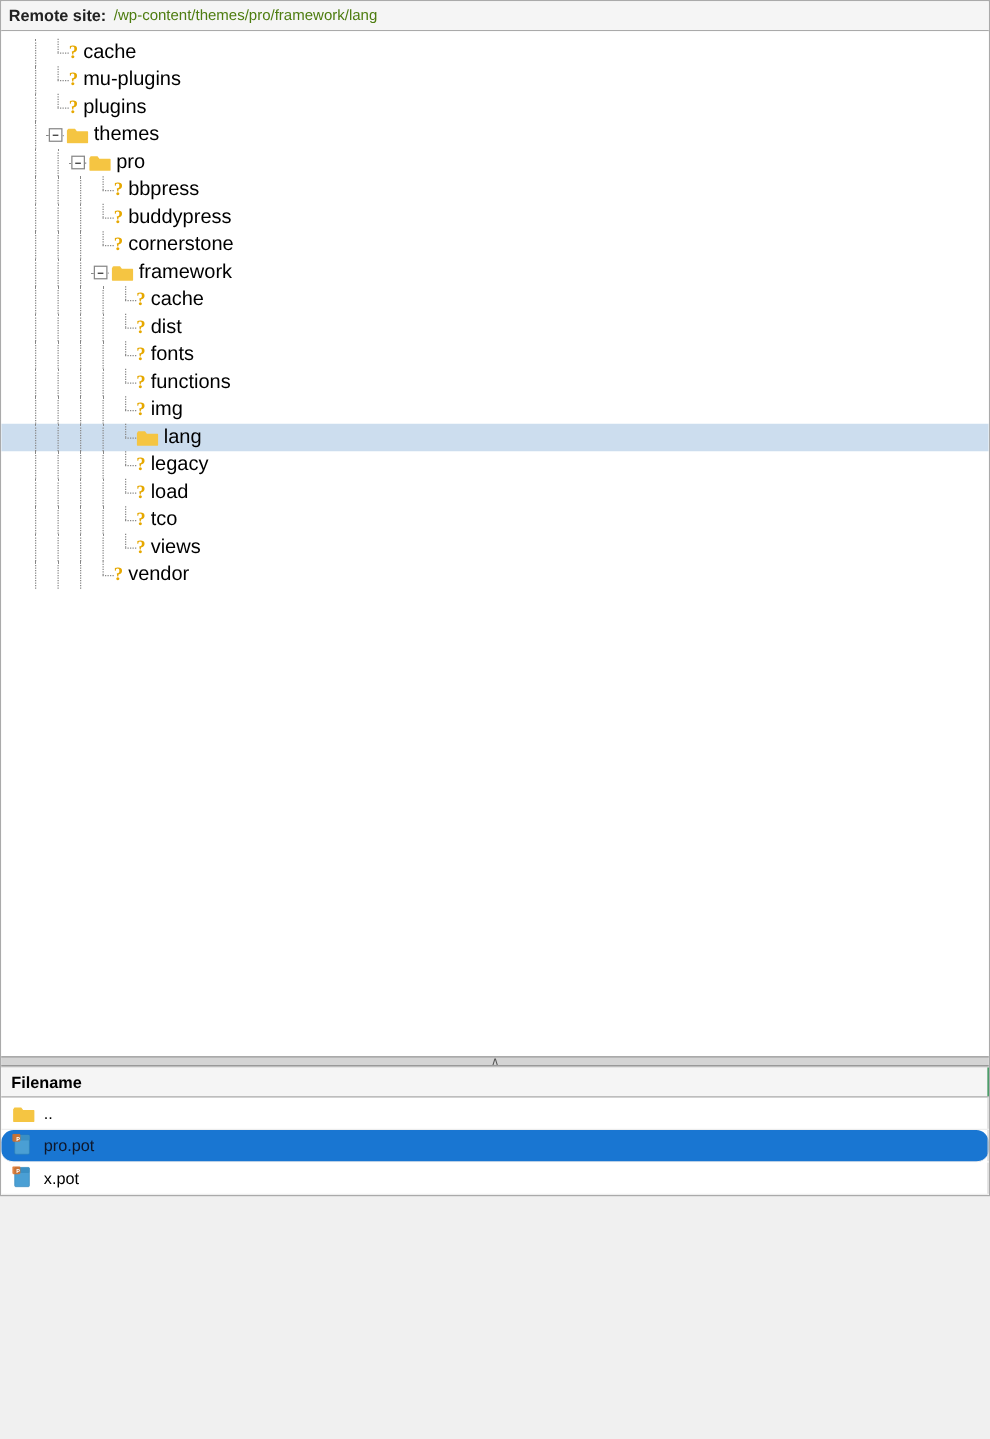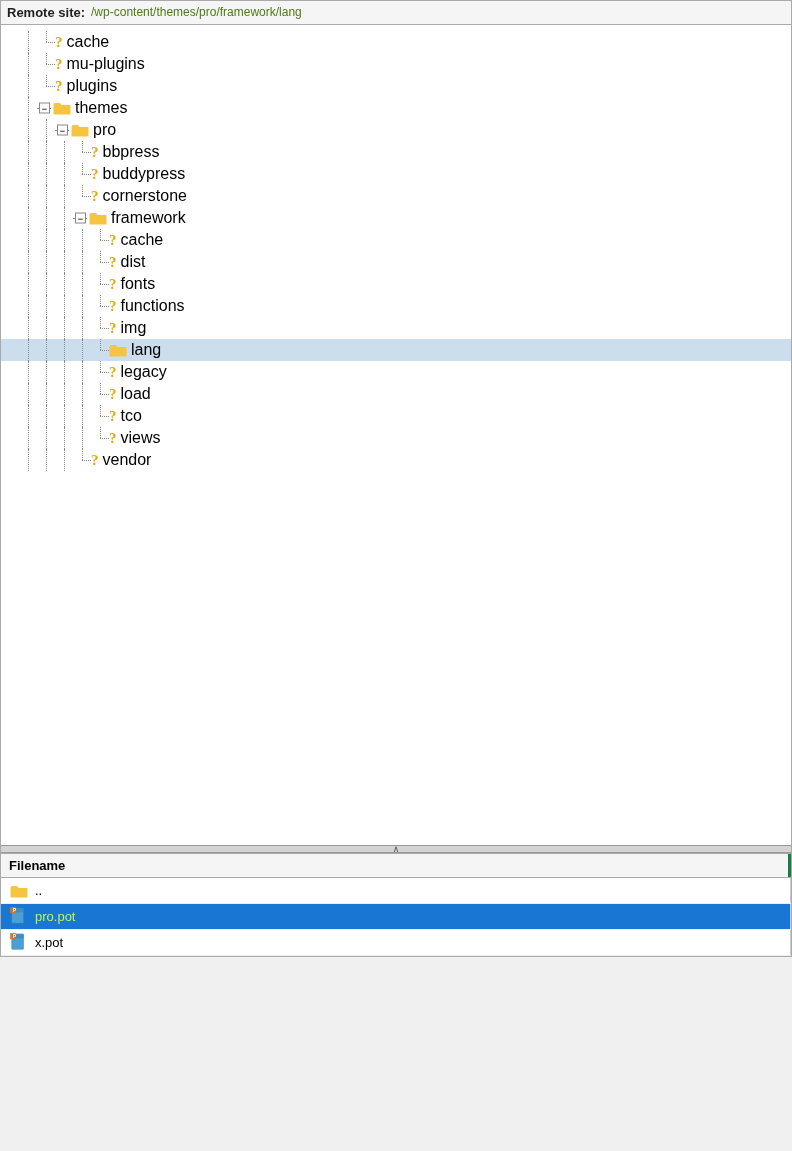--- a/index.html
+++ b/index.html
@@ -111,37 +111,38 @@
     .file-header {
       display: flex;
       border-bottom: 1px solid #aaa;
       background: #f5f5f5;
     }
     .file-col-name {
       flex: 1;
       padding: 4px 8px;
       font-weight: bold;
       font-size: 13px;
-      border-right: 3px solid #15803d;
+      border-right: 1px solid #15803d;
     }
 
     .file-list {
       overflow: auto;
     }
 
     .file-row {
       display: flex;
       align-items: center;
       height: 26px;
       border-bottom: 1px solid #eee;
       cursor: pointer;
     }
     .file-row.selected {
       background: #1976d2;
-      color: #bef264;
+      color: #0f172a;
+      border-radius: 10px;
     }
 
     .file-icon {
       margin-left: 8px;
       margin-right: 6px;
       flex-shrink: 0;
       width: 20px;
       height: 18px;
       display: flex;
       align-items: center;

